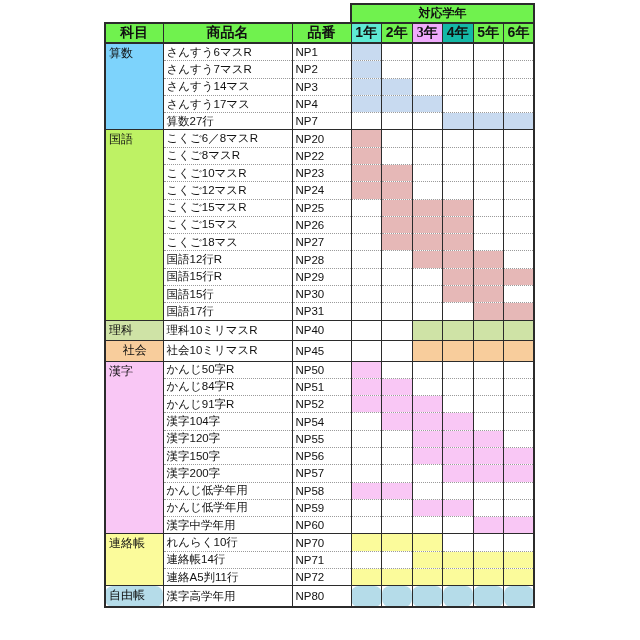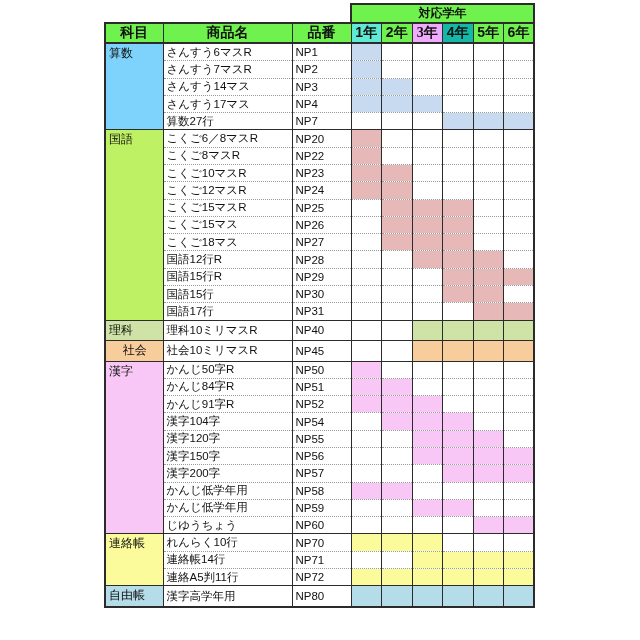--- a/index.html
+++ b/index.html
@@ -42,21 +42,21 @@
 
   
   tbody td {
     border-right:1px solid #2b2b2b;
     border-top:1px dotted #9a9a9a;
     padding:0 2px 0 3px;
     white-space:nowrap; overflow:hidden;
     vertical-align:middle;
   }
   tbody tr.section-start td { border-top:1.5px solid #2b2b2b; }
-  tbody tr:last-child td { border-bottom:2px solid #2b2b2b; }
+  tbody tr:last-child td { border-bottom:2px solid #2b2b2b;border-radius:8px; }
   td.subject {
     vertical-align:top; padding-top:1px; font-size:12px;
     border-left:2px solid #2b2b2b;
   }
   td.grade { padding:0; }
   td.grade.last { border-right-width:2px; }
 </style>
 </head>
 <body>
 
@@ -360,21 +360,21 @@
           <td class="pname">かんじ低学年用</td>
           <td class="code">NP59</td>
           <td class="grade"></td>
           <td class="grade"></td>
           <td class="grade" style="background: rgb(249, 199, 245);"></td>
           <td class="grade" style="background: rgb(249, 199, 245);"></td>
           <td class="grade"></td>
           <td class="grade last"></td>
         </tr>
         <tr>
-          <td class="pname">じゆうちょう</td>
+          <td class="pname">漢字中学年用</td>
           <td class="code">NP60</td>
           <td class="grade"></td>
           <td class="grade"></td>
           <td class="grade"></td>
           <td class="grade"></td>
           <td class="grade" style="background: rgb(249, 199, 245);"></td>
           <td class="grade last" style="background: rgb(249, 199, 245);"></td>
         </tr>
         <tr class="section-start">
           <td class="subject" rowspan="3" style="background: rgb(251, 251, 155);">連絡帳</td>

